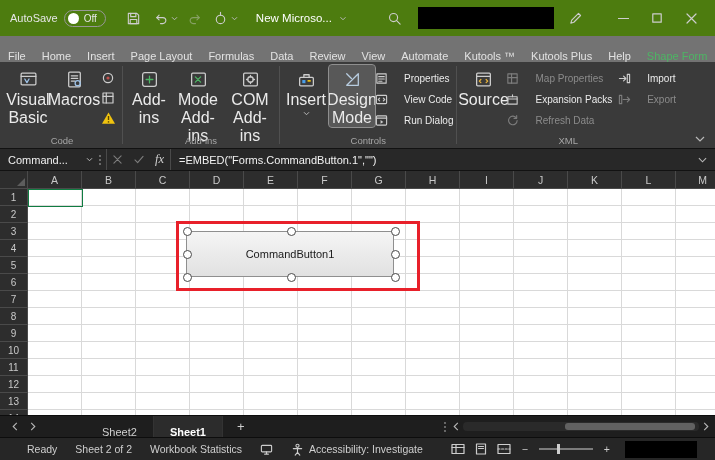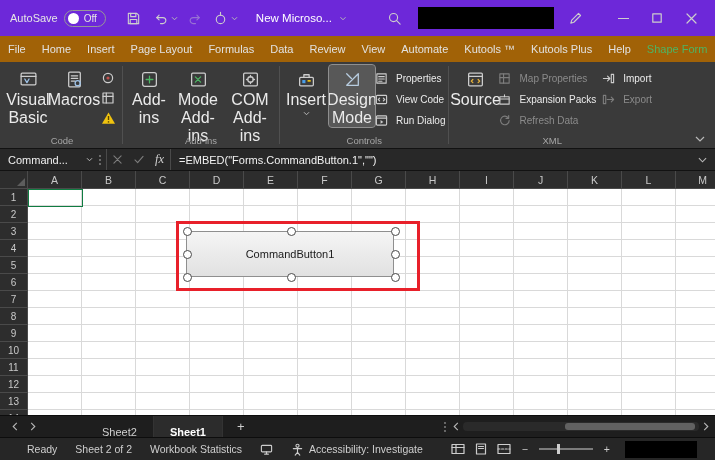--- a/index.html
+++ b/index.html
@@ -4,54 +4,54 @@
 <style>
 *{margin:0;padding:0;box-sizing:border-box}
 html,body{width:715px;height:460px;position:relative;overflow:hidden;background:#1c1c1c;
   font-family:"Liberation Sans",sans-serif;color:#e6e6e6;font-size:11px}
 .ico{display:inline-flex;align-items:center;justify-content:center}
 .ico svg{stroke:#cdcdcd;fill:none;stroke-width:1.2;stroke-linecap:round;stroke-linejoin:round;display:block}
 .ico.dis svg{stroke:#7d7d7d}
 .chev svg{stroke:#b8b8b8;fill:none;stroke-width:1.2;display:block}
 
 
-#titlebar{position:absolute;left:0;top:0;width:715px;height:36px;background:#6d28d9;
+#titlebar{position:absolute;left:0;top:0;width:715px;height:36px;background:#4d7c0f;
   display:flex;align-items:center;padding:0 7px 0 10px}
 .autosave{display:flex;align-items:center;gap:6px}
 .pill{display:inline-flex;align-items:center;gap:5px;border:1px solid #979797;border-radius:9px;height:17px;padding:2px 8px 2px 3px}
 .knob{width:11px;height:11px;border-radius:50%;background:#fff}
 .pill-label{font-size:10px;color:#e6e6e6}
 .qbtn{display:flex;align-items:center;gap:3px}
 .dimmed{opacity:.45}
 .doc-title{display:flex;align-items:center;gap:7px;font-size:11.5px;color:#fff}
 .redact{background:#000}
 #titlebar-redact{width:136px;height:22px;margin-left:16px}
 .winctl{display:flex;margin-left:auto;height:36px}
 .winbtn{width:34px;height:36px;display:flex;align-items:center;justify-content:center}
 
 
-#tabbar{position:absolute;left:0;top:36px;width:715px;height:26px;background:#a16207;
-  display:flex;align-items:center;white-space:nowrap;overflow:hidden;font-size:11px}
+#tabbar{position:absolute;left:0;top:36px;width:715px;height:26px;background:#737373;
+  display:flex;align-items:flex-end;white-space:nowrap;overflow:hidden;font-size:11px}
 .tab{display:flex;align-items:center;padding:0 8px;color:#e2e2e2;position:relative}
 .tab.active{color:#fff;font-weight:bold}
 .tab.active::after{content:"";position:absolute;left:7px;right:7px;bottom:1px;height:2.5px;background:#d8d8d8}
 .tab.accent{color:#4db564}
 
 
 #ribbon{position:absolute;left:0;top:62px;width:715px;height:86px;background:#3a3a3a;
   display:flex;align-items:stretch;padding:1px 2px}
 .group{position:relative;display:flex;padding:2px 3px 13px 3px}
 .group-body{display:flex;align-items:flex-start}
 .group-label{position:absolute;left:0;right:0;bottom:1px;text-align:center;font-size:9.5px;color:#a6a6a6}
 .vdiv{width:1px;background:#505050;margin:3px 0;align-self:stretch}
 .bigbtn{width:46px;display:flex;flex-direction:column;align-items:center;padding-top:5px;gap:2px;
   font-size:16px;line-height:1.12;text-align:center;color:#ebebeb;border-radius:3px}
 .bigbtn.active-mode{background:#585858;outline:1px solid #8f8f8f}
 .stack{display:flex;flex-direction:column;justify-content:flex-start;padding-top:3px}
-.smallbtn{display:flex;align-items:center;gap:8px;height:21px;padding:0 0;font-size:10px;color:#ebebeb;white-space:nowrap}
+.smallbtn{display:flex;align-items:center;gap:16px;height:21px;padding:0 0;font-size:10px;color:#ebebeb;white-space:nowrap}
 .smallbtn.disabled{color:#8b8b8b}
 .iconbtn{display:flex;align-items:center;justify-content:center;height:20px;width:22px}
 #ribbon-collapse{position:absolute;right:10px;bottom:6px}
 
 
 #formulabar{position:absolute;left:0;top:148px;width:715px;height:23px;background:#282828;
   border-top:1px solid #121212;border-bottom:1px solid #121212;display:flex;align-items:center;font-size:11px}
 #namebox{width:106px;height:100%;display:flex;align-items:center;gap:5px;padding:0 4px 0 8px;color:#f0f0f0}
 .fdiv{width:1px;height:100%;background:#4a4a4a}
 .fbtn{width:21px;height:22px;display:flex;align-items:center;justify-content:center;color:#9a9a9a}

